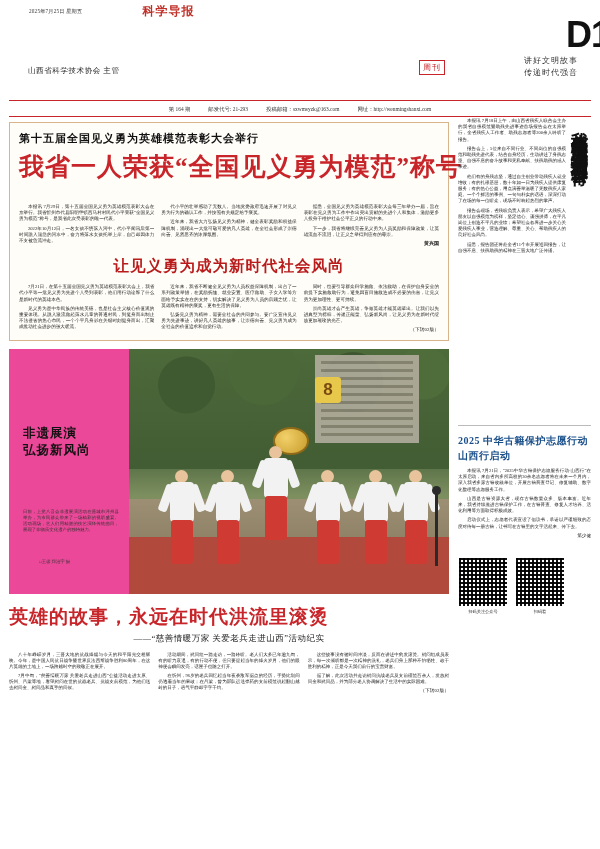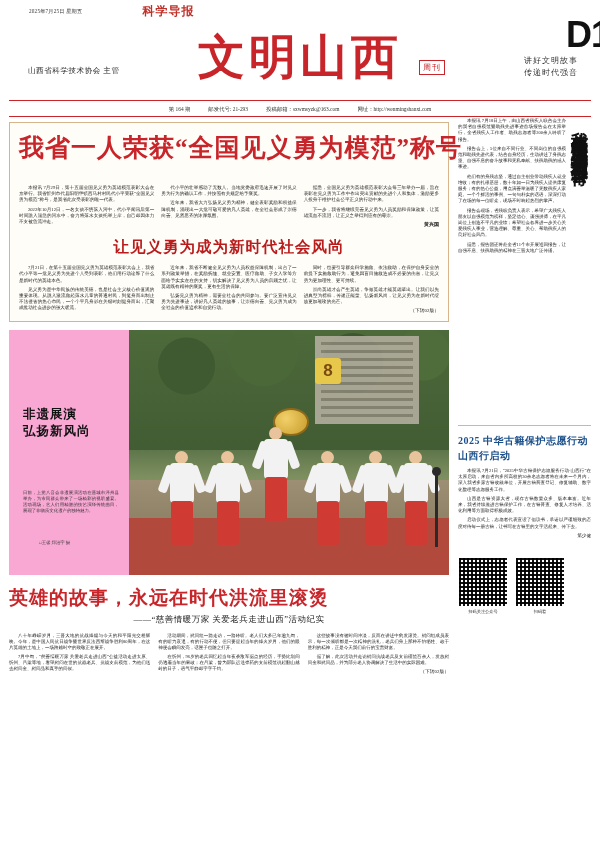--- a/index.html
+++ b/index.html
@@ -87,21 +87,21 @@
   }
   .sub-body .c{flex:1;}
   .sub-body .c p{margin:0 0 3px 0;text-indent:9px;}
   .contlink{text-align:right;font-size:4.8px;color:#222;}
   
   .photoblock{
     margin-top:8px;position:relative;width:440px;height:245px;overflow:hidden;
     background:#efe7d9;
   }
   .photo-left{
-    position:absolute;left:0;top:0;width:120px;height:245px;background:#f9a8d4;
+    position:absolute;left:0;top:0;width:120px;height:245px;background:#ec4899;
   }
   .photo-title{
     position:absolute;left:14px;top:76px;font-size:12.5px;font-weight:bold;color:#111;
     line-height:17px;letter-spacing:1px;
   }
   .photo-cap{
     position:absolute;left:14px;top:160px;width:96px;font-size:4.4px;line-height:6px;color:#333;
     text-align:justify;
   }
   .photo-credit{
@@ -185,41 +185,41 @@
 
 <div class="page">
 
   <div class="topbar">
     <div class="date">2025年7月25日  星期五</div>
     <div class="masthead-small">科学导报</div>
     <div class="pageno">D1</div>
   </div>
 
   <div class="masthead">
-    <div class="big">文明山西</div>
     <div class="weekly">周刊</div>
     <div class="host">山西省科学技术协会   主管</div>
     <div class="slogan">
       <div>讲好文明故事</div>
       <div>传递时代强音</div>
     </div>
   </div>
 
   <div class="rule-red" style="top:100px"></div>
   <div class="infobar">
     <span>第 164 期</span>
     <span>邮发代号: 21-293</span>
     <span>投稿邮箱：sxwmsyzk@163.com</span>
     <span>网址：http://wenmingshanxi.com</span>
   </div>
   <div class="rule-red" style="top:116px"></div>
 
   <div class="leftcol">
 
     <div class="leadbox">
+      <div class="kicker">第十五届全国见义勇为英雄模范表彰大会举行</div>
       <div class="headline">我省一人荣获“全国见义勇为模范”称号</div>
       <div class="lead-body">
         <div class="c">
           <p>本报讯  7月29日，第十五届全国见义勇为英雄模范表彰大会在京举行。我省忻州市代县阳明堡镇西马村村民代小平荣获“全国见义勇为模范”称号，是我省此次受表彰的唯一代表。</p>
           <p>2022年10月12日，一名女孩不慎落入河中，代小平闻讯后第一时间跳入湍急的河水中，奋力将落水女孩托举上岸，自己却因体力不支被急流冲走。</p>
         </div>
         <div class="c">
           <p>代小平的壮举感动了无数人。当地党委政府迅速开展了对见义勇为行为的确认工作，并按照有关规定给予褒奖。</p>
           <p>近年来，我省大力弘扬见义勇为精神，健全表彰奖励和权益保障机制，涌现出一大批可敬可爱的凡人英雄，在全社会形成了崇德向善、见贤思齐的浓厚氛围。</p>
         </div>

